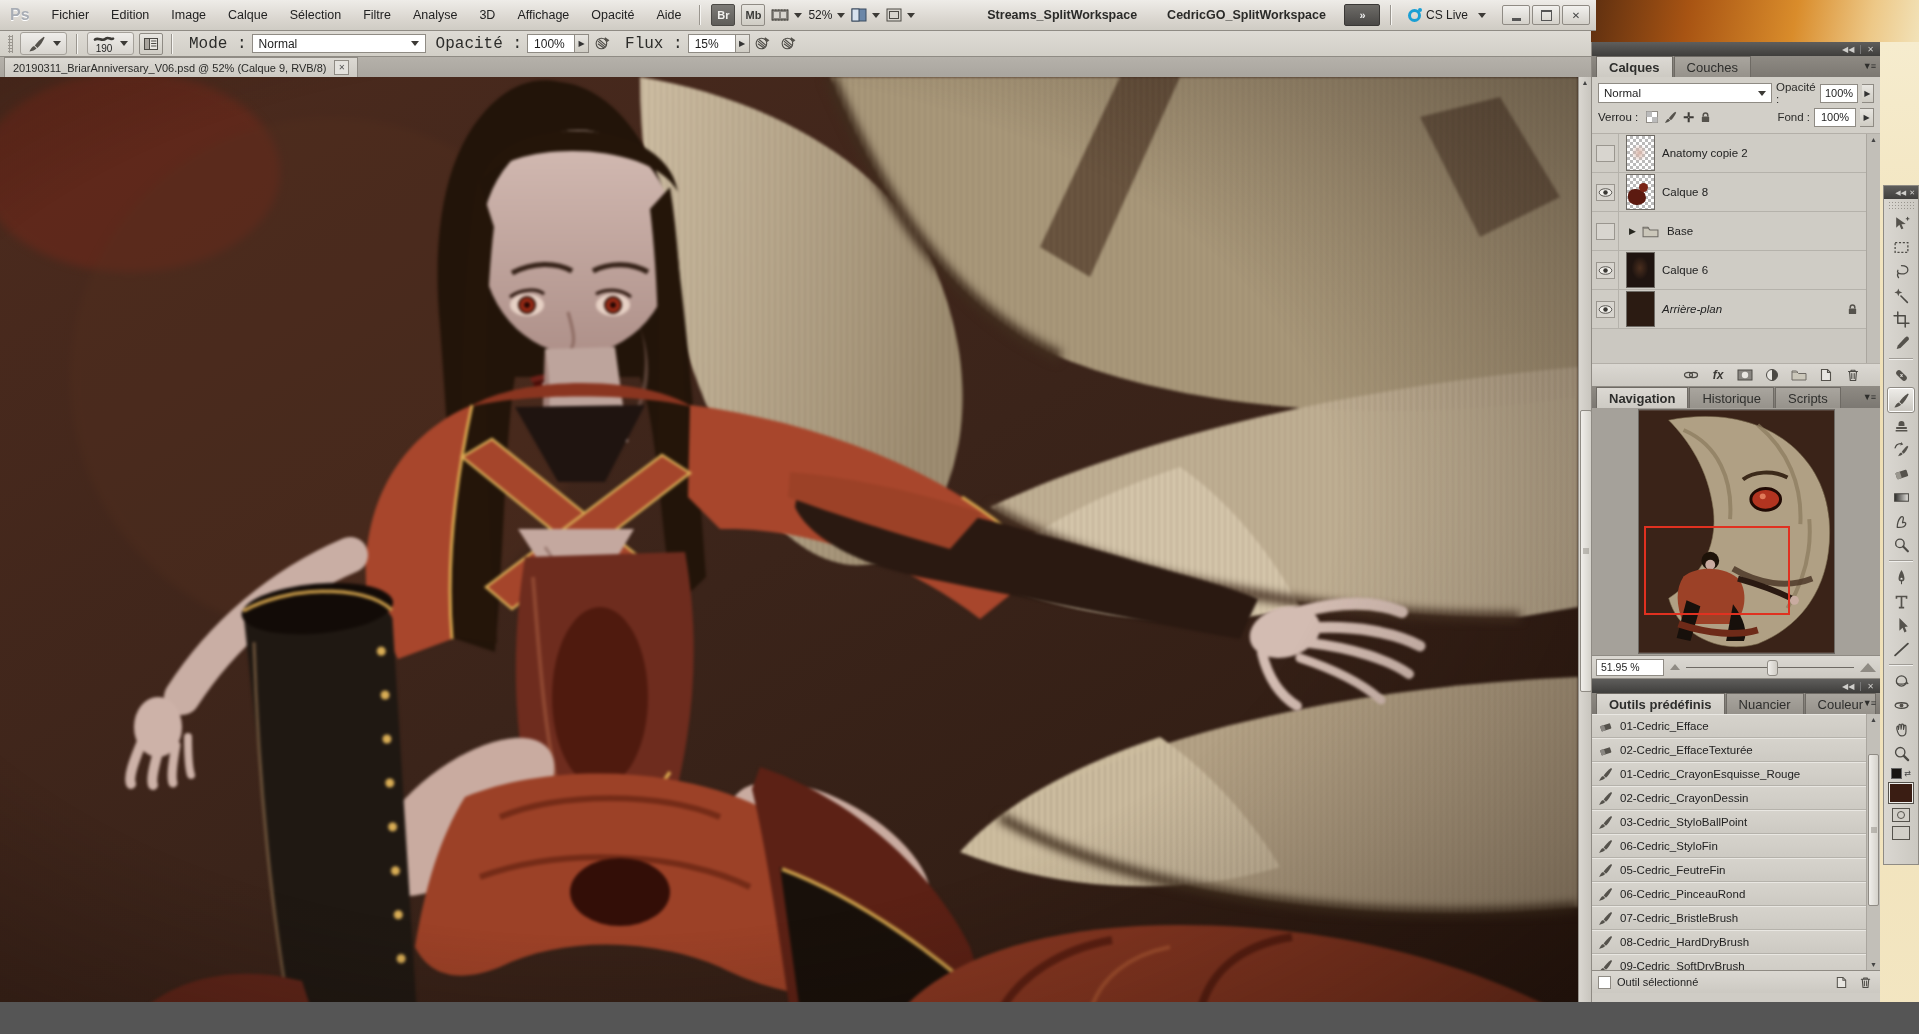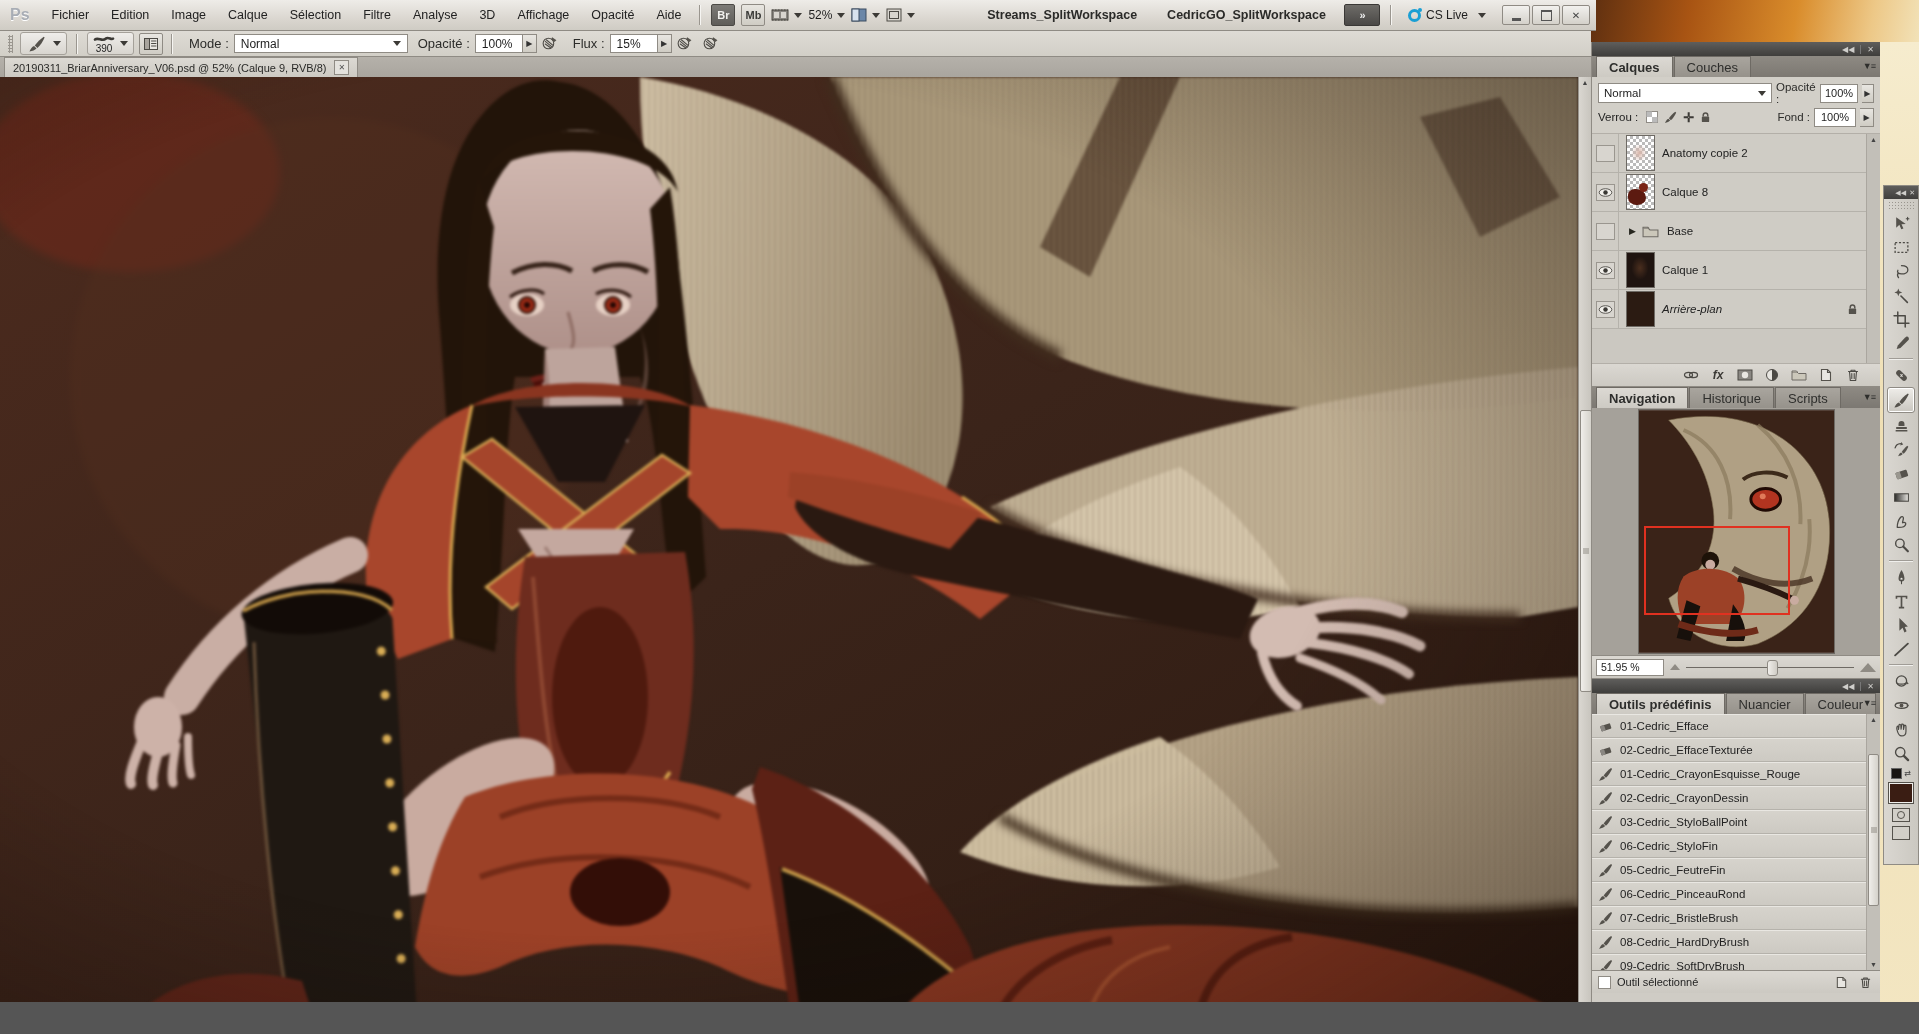--- a/index.html
+++ b/index.html
@@ -24,21 +24,21 @@
   #cslive-logo{width:13px;height:13px;border:3px solid #1a9fd4;border-radius:50%;box-sizing:border-box;position:relative;}
   #cslive-logo:after{content:"";position:absolute;right:-4px;top:-4px;width:4px;height:4px;background:#1a9fd4;border-radius:50%;}
   #win-controls{display:flex;gap:2px;margin-left:6px;}
   .win-btn{width:26px;height:18px;border:1px solid #8f8b84;border-radius:2px;background:linear-gradient(#f2f1ee,#d4d1ca);display:flex;align-items:center;justify-content:center;font-size:10px;color:#444;}
   .glyph-min{width:9px;height:3px;background:#555;margin-top:8px;}
   .glyph-restore{width:9px;height:8px;border:1px solid #555;border-top-width:2px;}
   
   #optionsbar{left:0;top:31px;width:1591px;height:26px;background:linear-gradient(#dedbd5,#d2cfc7);border-bottom:1px solid #8f8b84;display:flex;align-items:center;padding:0 4px;box-sizing:border-box;}
   .grip-v{width:5px;height:18px;margin:0 4px;background-image:radial-gradient(#9a968f 1px,transparent 1.2px);background-size:3px 3px;}
   .opt-chip{display:flex;align-items:center;border:1px solid #a5a19a;border-radius:3px;background:linear-gradient(#efedea,#d8d5cf);height:21px;padding:0 5px;margin:0 3px;}
-  .opt-label{margin:0 5px 0 10px;color:#2c2c2a;font-size:13px;}
+  .opt-label{margin:0 5px 0 10px;color:#2c2c2a;font-size:16px;font-family:Liberation Mono, monospace;}
   .opt-field{background:#fff;border:1px solid #8f8b84;height:17px;display:flex;align-items:center;padding:0 6px;font-size:12px;min-width:34px;}
   .spin{width:13px;height:17px;border:1px solid #8f8b84;border-left:none;background:linear-gradient(#e8e6e1,#cfccc4);display:flex;align-items:center;justify-content:center;font-size:8px;color:#333;}
   #mode-select{width:160px;justify-content:space-between;}
   .brush-num{font-size:10px;line-height:9px;text-align:center;}
   
   #tabbar{left:0;top:57px;width:1591px;height:20px;background:linear-gradient(#b5b1aa,#a9a59e);border-bottom:1px solid #8f8b84;display:flex;align-items:flex-end;}
   #doctab{height:19px;background:linear-gradient(#dcd9d3,#cdcac3);border:1px solid #8f8b84;border-bottom:none;display:flex;align-items:center;padding:0 8px;margin-left:4px;font-size:11px;color:#2a2a28;gap:8px;}
   #doctab-close{width:13px;height:13px;border:1px solid #8f8b84;background:#e4e2dd;font-size:8px;display:flex;align-items:center;justify-content:center;color:#555;}
   
   #canvas{left:0;top:77px;width:1578px;height:935px;background:#3320168;overflow:hidden;}
@@ -371,21 +371,21 @@
           <use href="#t-brush"></use>
         </svg>
       <span class="caret"></span>
     </span>
     <span class="tb-sep"></span>
     <span class="opt-chip">
       <span class="brush-num">
         <svg class="i" width="22" height="9">
             <use href="#sym-stroke250"></use>
           </svg>
-        <span>390</span>
+        <span>190</span>
       </span>
       <span class="caret"></span>
     </span>
     <span class="tb-btn">
       <svg class="i" width="16" height="14">
           <use href="#sym-panels"></use>
         </svg>
     </span>
     <span class="tb-sep"></span>
     <span class="opt-label">Mode :</span>
@@ -715,21 +715,21 @@
         <span class="eye-cell">
             <span class="eye-box">
               <svg class="i" width="15" height="9">
                 <use href="#sym-eye"></use>
               </svg>
             </span>
           </span>
         <span class="thumb" style="background:#1f1410">
           <span class="blob" style="left:5px;top:4px;width:16px;height:22px;background:radial-gradient(ellipse,#4a2e1e 0%,rgba(74,46,30,0) 75%)"></span>
         </span>
-        <span class="layer-name">Calque 1</span>
+        <span class="layer-name">Calque 6</span>
       </div>
 
       <div class="layer-row">
         <span class="eye-cell">
             <span class="eye-box">
               <svg class="i" width="15" height="9">
                 <use href="#sym-eye"></use>
               </svg>
             </span>
           </span>

